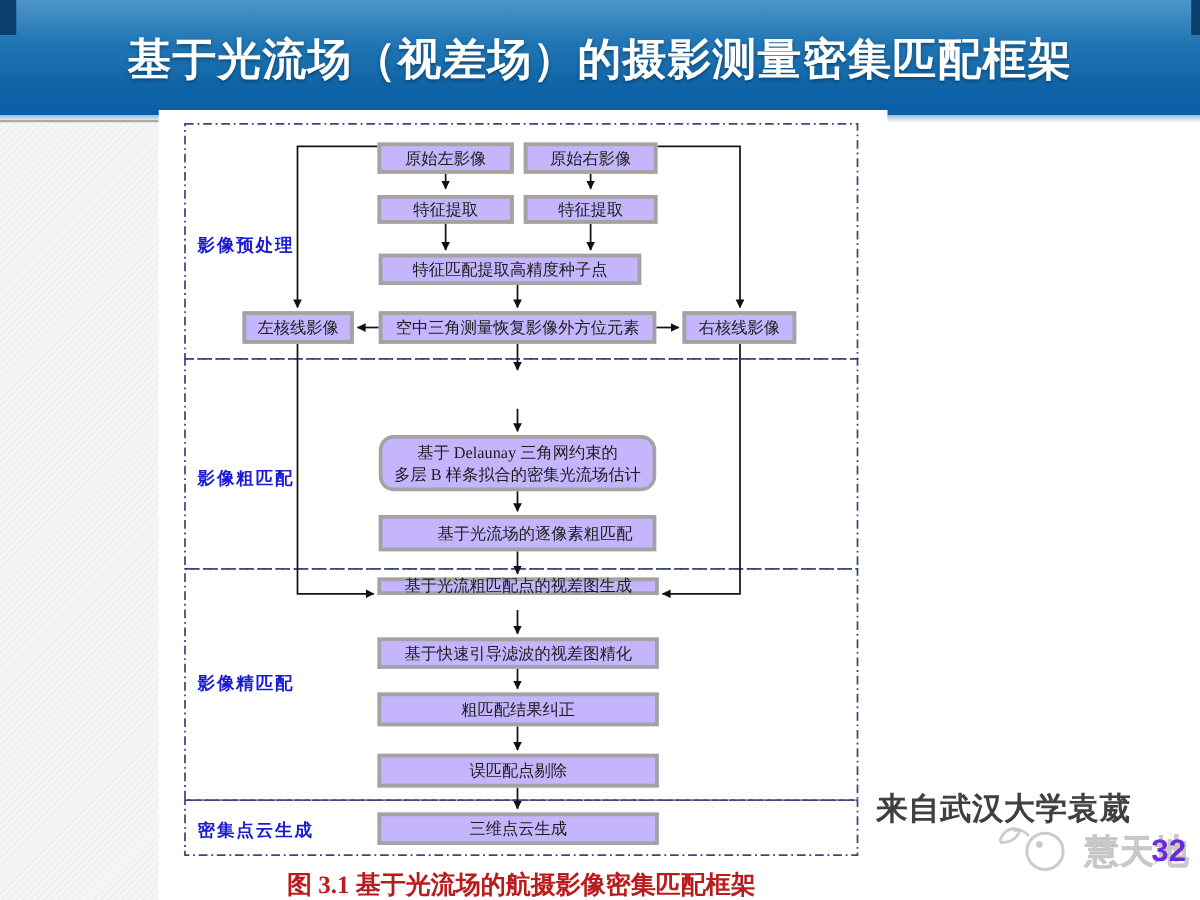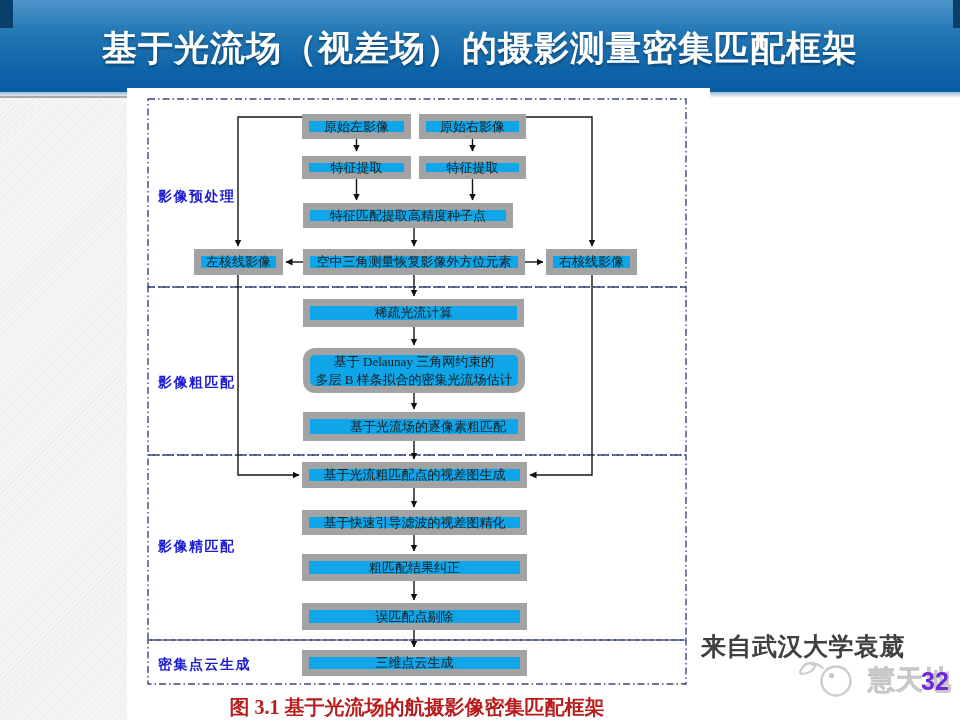--- a/index.html
+++ b/index.html
@@ -20,21 +20,21 @@
   
   .left-strip{position:absolute;left:0;top:98px;width:127px;height:622px;
               background:#f5f5f3;
               background-image:repeating-linear-gradient(135deg,rgba(0,0,0,0.03) 0 1px,transparent 1px 4px);}
   .left-strip-line{position:absolute;left:0;top:96px;width:127px;height:2px;background:#a9a9a9;}
 
   
   .figure-panel{position:absolute;left:127px;top:88px;width:583px;height:632px;background:#ffffff;}
   .figure-panel svg{position:absolute;left:0;top:0;}
 
-  .node{position:absolute;box-sizing:border-box;background:#0ea5e9;border:7px solid #a3a3a3;
+  .node{position:absolute;box-sizing:border-box;background:#c4b5fd;border:3px solid #a3a3a3;
         display:flex;align-items:center;justify-content:center;text-align:center;
         font-family:"Liberation Serif","DejaVu Serif",serif;font-size:13px;color:#1c1c1c;
         line-height:1.35;}
   .node .ln{display:block;}
 
   .section-label{position:absolute;color:#1b1bd1;font-weight:bold;font-size:14px;
                  letter-spacing:1.5px;font-family:"Liberation Sans",sans-serif;}
 
   .fig-caption{position:absolute;left:21px;top:606px;width:538px;text-align:center;
                font-family:"Liberation Serif","DejaVu Serif",serif;font-size:20px;
@@ -109,30 +109,29 @@
 
     <div class="node" style="left:175px;top:26px;width:109px;height:25px;">原始左影像</div>
     <div class="node" style="left:292px;top:26px;width:107px;height:25px;">原始右影像</div>
     <div class="node" style="left:175px;top:68px;width:109px;height:23px;">特征提取</div>
     <div class="node" style="left:292px;top:68px;width:107px;height:23px;">特征提取</div>
     <div class="node" style="left:176px;top:115px;width:210px;height:25px;">特征匹配提取高精度种子点</div>
     <div class="node" style="left:67px;top:161px;width:89px;height:26px;">左核线影像</div>
     <div class="node" style="left:176px;top:161px;width:222px;height:26px;">空中三角测量恢复影像外方位元素</div>
     <div class="node" style="left:419px;top:161px;width:91px;height:26px;">右核线影像</div>
 
-    <div class="node" style="left:176px;top:211px;width:221px;height:28px;">稀疏光流计算</div>
     <div class="node" style="left:176px;top:260px;width:222px;height:45px;border-radius:12px;">
       <span>
         <span class="ln">基于 Delaunay 三角网约束的</span>
         <span class="ln">多层 B 样条拟合的密集光流场估计</span>
       </span>
     </div>
     <div class="node" style="left:176px;top:324px;width:222px;height:29px;padding-left:28px;">基于光流场的逐像素粗匹配</div>
 
-    <div class="node" style="left:175px;top:374px;width:225px;height:26px;">基于光流粗匹配点的视差图生成</div>
+    <div class="node" style="left:175px;top:374px;width:225px;height:14px;">基于光流粗匹配点的视差图生成</div>
     <div class="node" style="left:175px;top:422px;width:225px;height:25px;">基于快速引导滤波的视差图精化</div>
     <div class="node" style="left:175px;top:466px;width:225px;height:27px;">粗匹配结果纠正</div>
     <div class="node" style="left:175px;top:515px;width:225px;height:27px;">误匹配点剔除</div>
 
     <div class="node" style="left:175px;top:562px;width:225px;height:26px;">三维点云生成</div>
 
     <div class="fig-caption">图 3.1  基于光流场的航摄影像密集匹配框架</div>
   </div>
 
   <div class="credit">来自武汉大学袁葳</div>

